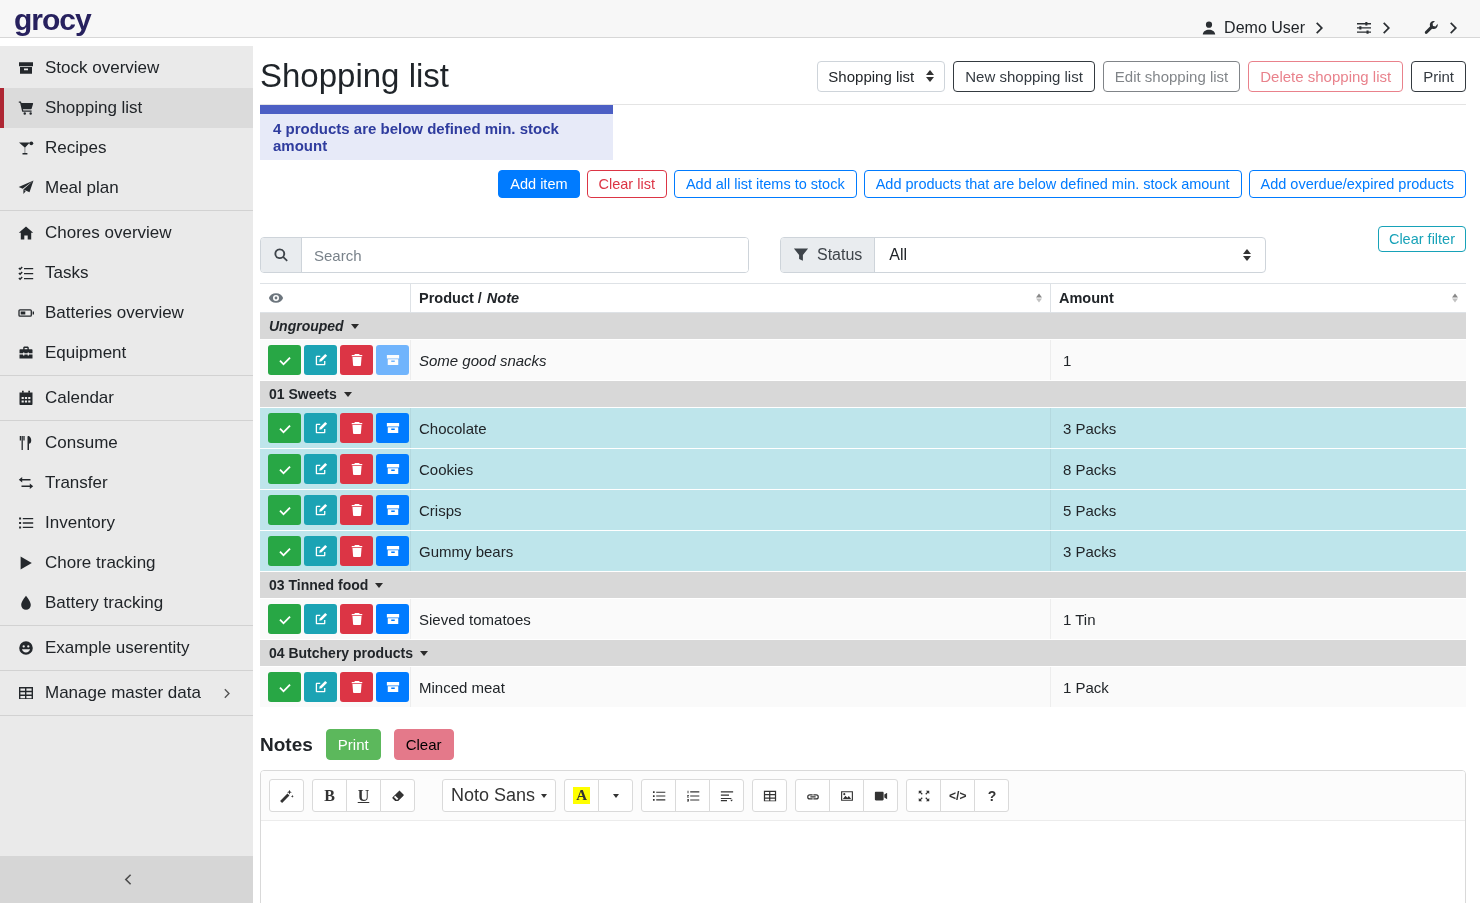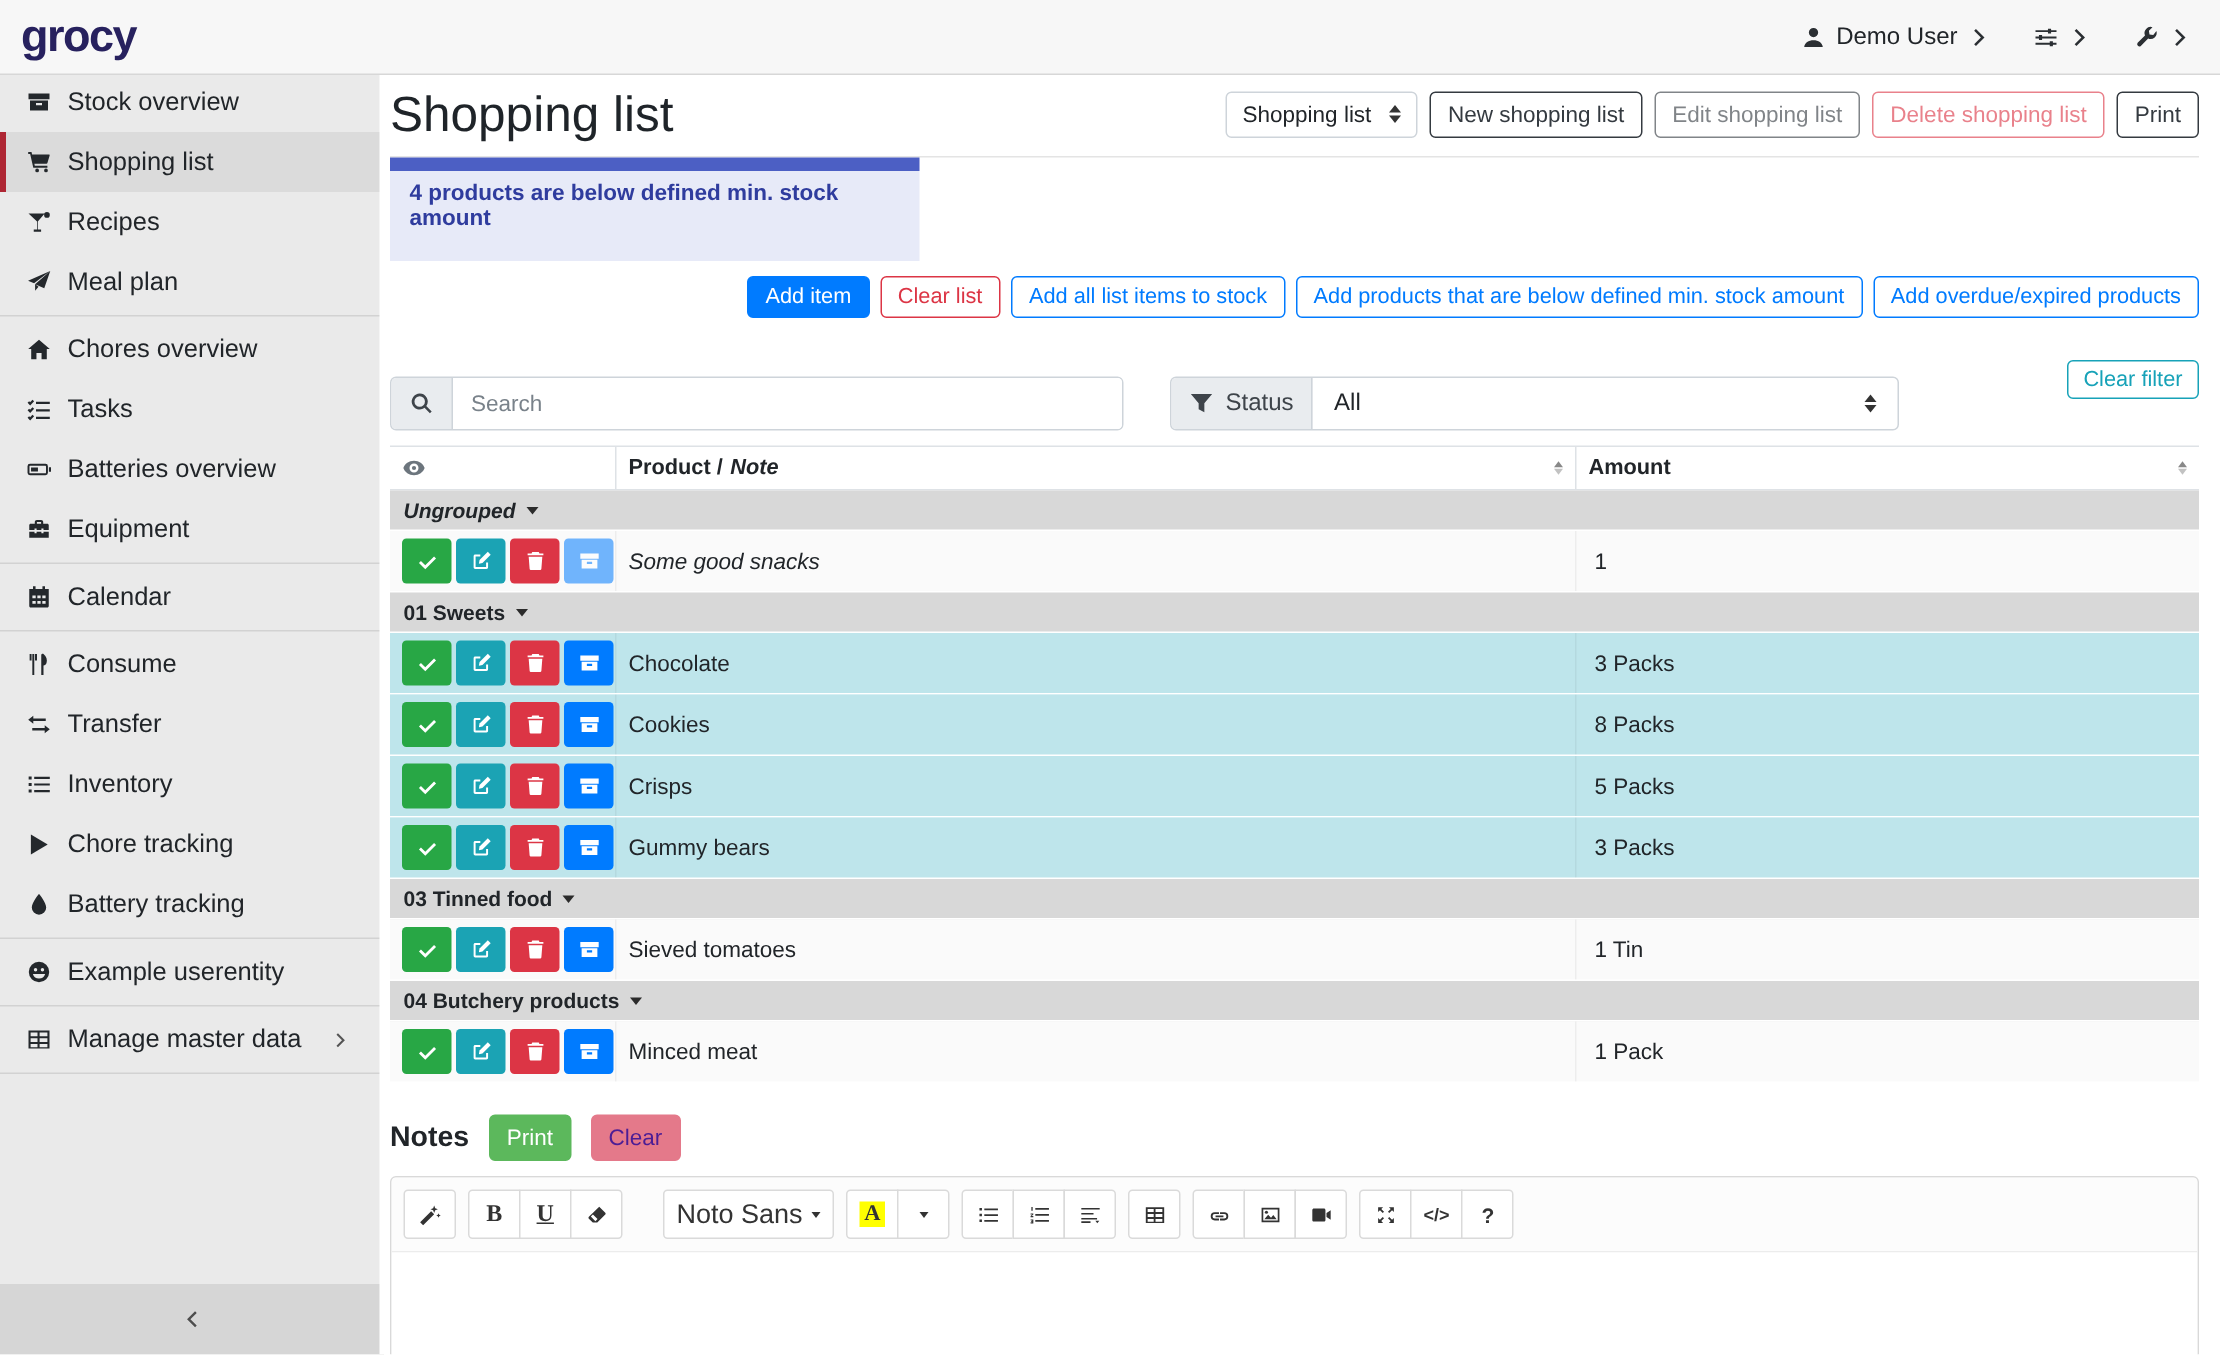--- a/index.html
+++ b/index.html
@@ -8,22 +8,22 @@
     --active-marker:#ae2633; --edit-btn:#1ba3b4; --save-btn:#5cb85c; --clear-btn:#e4798a;
     --side-bg:#eaeaea; --side-border:#d2d2d2; --text:#212529;
   }
   *{box-sizing:border-box;margin:0;padding:0;}
   html,body{width:1480px;height:903px;overflow:hidden;}
   body{font-family:"Liberation Sans","DejaVu Sans",sans-serif;color:var(--text);background:#fff;position:relative;}
   .icon{display:inline-flex;align-items:center;justify-content:center;line-height:1;}
   .icon svg{width:1em;height:1em;display:block;}
 
   
-  .topbar{position:absolute;left:0;top:0;right:0;height:50px;background:#f7f7f7;border-bottom:1px solid #d7d7d7;
-          display:flex;align-items:center;justify-content:space-between;padding:0 18px 0 14px;z-index:5;}
+  .topbar{position:absolute;left:0;top:0;right:0;height:38px;background:#f7f7f7;border-bottom:1px solid #d7d7d7;
+          display:flex;align-items:flex-end;justify-content:space-between;padding:0 18px 0 14px;z-index:5;}
   .logo{font-size:30px;font-weight:800;color:#27215e;letter-spacing:-1px;cursor:pointer;}
   .top-right{display:flex;align-items:center;gap:28px;}
   .top-menu-item{display:flex;align-items:center;gap:7px;font-size:16px;cursor:pointer;}
   .top-menu-item .icon{font-size:16px;color:#2b2f33;}
   .chev{font-size:12px;color:#98a0a6;}
 
   
   .sidebar{position:absolute;left:0;top:46px;bottom:0;width:256px;background:var(--side-bg);
            border-right:1px solid #cfcfcf;}
   .side-group{border-bottom:1px solid var(--side-border);padding:2px 0;}
@@ -52,21 +52,21 @@
           background:#fff;font-size:15px;padding:6px 10px;cursor:pointer;}
   .updown{display:inline-flex;flex-direction:column;gap:2px;}
   .updown i{width:0;height:0;border-left:4px solid transparent;border-right:4px solid transparent;display:block;}
   .updown .s-up{border-bottom:5px solid #333;}
   .updown .s-dn{border-top:5px solid #333;}
   hr{border:none;border-top:1px solid #e4e4e4;margin-top:9px;}
 
   
   .alert-minstock{width:353px;cursor:pointer;}
   .alert-bar{height:9px;background:var(--alert-bar);}
-  .alert-body{background:var(--alert-bg);color:var(--alert-text);font-weight:700;font-size:15px;padding:6px 13px 20px;}
+  .alert-body{background:var(--alert-bg);color:var(--alert-text);font-weight:700;font-size:15px;padding:6px 13px 6px;}
 
   
   .actions-row{display:flex;justify-content:flex-end;gap:7px;margin-top:10px;}
   .actions-row .btn{font-size:14.5px;padding:5px 11px;}
 
   
   .filter-row{display:flex;align-items:center;margin-top:7px;}
   .input-group{display:flex;align-items:stretch;border:1px solid #ced4da;border-radius:4px;overflow:hidden;height:36px;background:#fff;margin-top:32px;}
   .ig-prepend{display:flex;align-items:center;gap:8px;background:#e9ecef;border-right:1px solid #ced4da;
               padding:0 12px;color:#3e444a;font-size:16px;}
@@ -104,21 +104,21 @@
   .row-btn.edit{background:var(--edit-btn);}
   .row-btn.del{background:var(--danger);}
   .row-btn.stock{background:var(--primary);}
   .row-btn.disabled{opacity:.55;cursor:default;}
   .p-note{font-style:italic;}
 
   
   .notes-row{display:flex;align-items:center;gap:13px;margin-top:21px;}
   .notes-row h2{font-size:19px;font-weight:700;}
   .btn.save{background:var(--save-btn);border-color:var(--save-btn);color:#fff;}
-  .btn.clearnotes{background:var(--clear-btn);border-color:var(--clear-btn);color:#4c1d95;}
+  .btn.clearnotes{background:var(--clear-btn);border-color:var(--clear-btn);color:#000000;}
 
   
   .editor{margin-top:10px;border:1px solid #d9d9d9;border-radius:4px;overflow:hidden;height:400px;background:#fff;}
   .editor-toolbar{display:flex;gap:8px;padding:8px;background:#fcfcfc;border-bottom:1px solid #ececec;}
   .tb-group{display:flex;}
   .tb-btn{height:33px;min-width:35px;padding:0 8px;background:#fff;border:1px solid #dadada;display:inline-flex;
           align-items:center;justify-content:center;font-size:14px;color:#333;cursor:pointer;gap:6px;font-family:inherit;}
   .tb-btn + .tb-btn{margin-left:-1px;}
   .tb-group .tb-btn:first-child{border-radius:3px 0 0 3px;}
   .tb-group .tb-btn:last-child{border-radius:0 3px 3px 0;}

